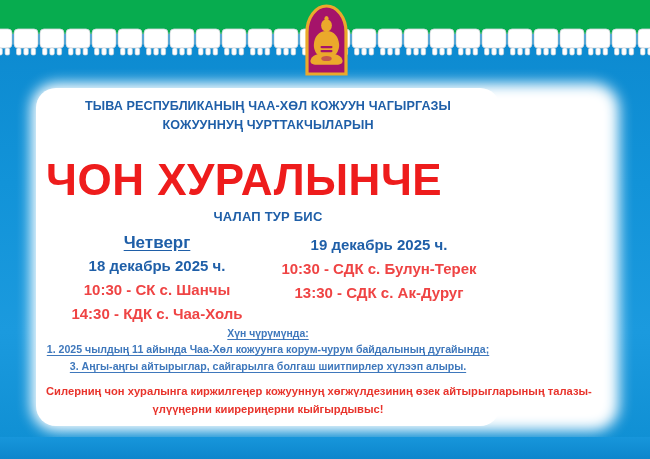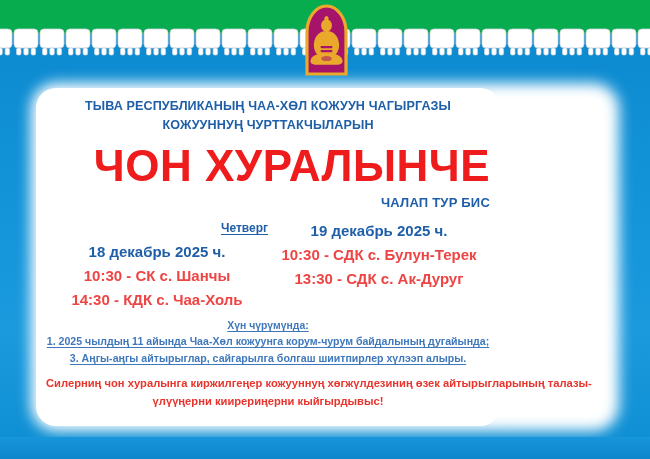--- a/index.html
+++ b/index.html
@@ -89,72 +89,71 @@
     color: #1f5fa8;
     font-weight: bold;
     font-size: 12.6px;
     letter-spacing: .1px;
     line-height: 18px;
     white-space: nowrap;
   }
   .head-line.l2 { margin-top: 1px; }
 
   .headline {
-    text-align: right;
+    text-align: left;
     color: #ee1c1c;
     font-weight: bold;
     font-size: 44px;
     line-height: 52px;
     letter-spacing: .5px;
-    margin-top: 6px;
+    margin-top: 20px;
   }
 
   .subhead {
-    text-align: right;
+    text-align: center;
     color: #1f5fa8;
     font-weight: bold;
     font-size: 13px;
     line-height: 20px;
     margin-top: 1px;
     letter-spacing: .2px;
   }
 
   .columns {
     display: flex;
     margin-top: 5px;
   }
   .col {
     flex: 1 1 50%;
     text-align: center;
   }
   .col-day {
     color: #1f5fa8;
     font-weight: bold;
-    font-size: 12px;
+    font-size: 17px;
     line-height: 21px;
     text-decoration: underline;
     text-underline-offset: 2px;
-    text-align: right;
   }
   .col-date {
     color: #1f5fa8;
     font-weight: bold;
     font-size: 15px;
     line-height: 24px;
     margin-top: 1px;
   }
   .col-slot {
     color: #ef4444;
     font-weight: bold;
     font-size: 15px;
     line-height: 24px;
   }
 
   .agenda {
-    margin-top: 6px;
+    margin-top: 0;
   }
   .agenda-title {
     text-align: center;
     color: #3f78bc;
     font-weight: bold;
     font-size: 10.4px;
     line-height: 15px;
     text-decoration: underline;
     text-underline-offset: 2px;
   }

